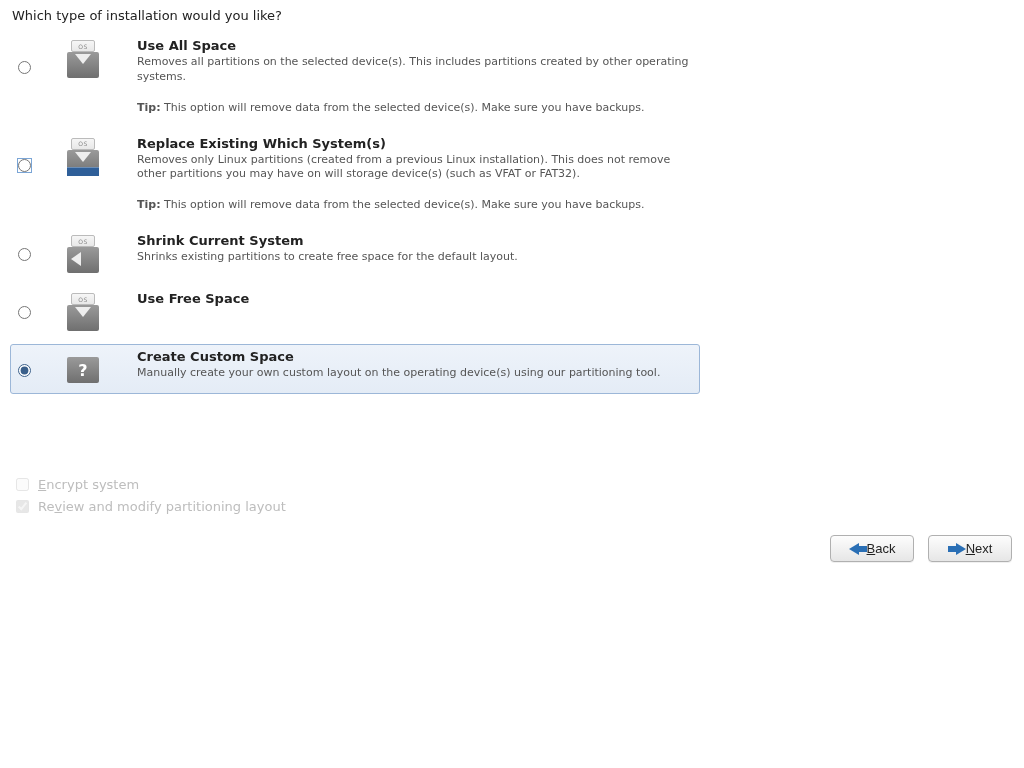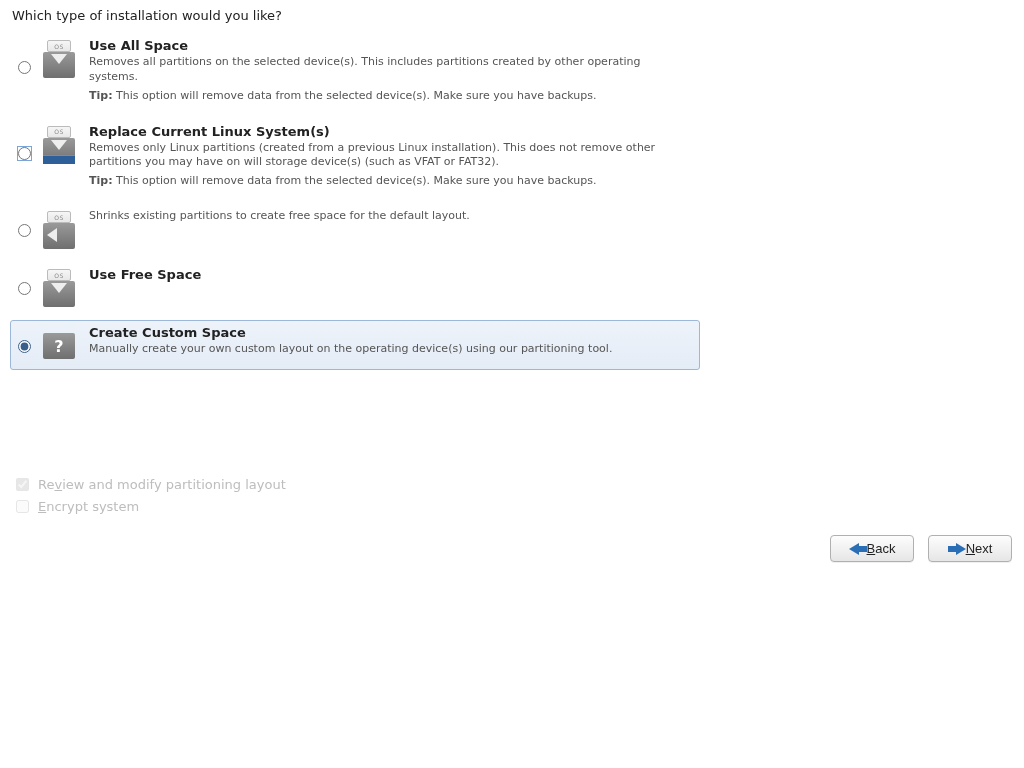--- a/index.html
+++ b/index.html
@@ -25,20 +25,21 @@
   .options {
     width: 690px;
   }
   .option {
     display: flex;
     align-items: flex-start;
     padding: 2px 2px;
     margin-bottom: 8px;
     border: 1px solid transparent;
     border-radius: 3px;
+    gap: 24px;
   }
   .option.selected {
     border: 1px solid #9cb7d8;
     background: linear-gradient(#eef3fa, #e4ecf6);
     border-radius: 3px;
   }
   .radio-col {
     width: 20px;
     display: flex;
     justify-content: center;
@@ -134,21 +135,21 @@
     font-weight: bold;
     font-size: 13px;
     margin-bottom: 2px;
     color: #222;
   }
   .opt-desc, .opt-tip {
     font-size: 11px;
     color: #555;
     line-height: 1.35;
   }
-  .opt-tip { margin-top: 4px; }
+  .opt-tip { margin-top: 16px; }
   .opt-tip .tip-label { font-weight: bold; }
 
   .spacer { flex: 1; }
 
   .checks {
     margin: 0 0 18px 2px;
   }
   .check-row {
     display: flex;
     align-items: center;
@@ -239,38 +240,39 @@
         <div class="icon-col">
           <div class="opt-icon" style="height: 40px;">
             <div class="os-tab">OS</div>
             <div class="arrow-block">
               <div class="arrow-shape arrow-down"></div>
             </div>
             <div class="seg-blue" style="bottom: 2px;"></div>
           </div>
         </div>
         <div class="text-col">
-          <div class="opt-title">Replace Current Linux System(s)</div>
+          <div class="opt-title">Replace Existing Which System(s)</div>
           <div class="opt-desc">Removes only Linux partitions (created from a previous Linux installation).  This does not remove other partitions you may have on will storage device(s) (such as VFAT or FAT32).</div>
           <div class="opt-tip"><span class="tip-label">Tip:</span> <span>This option will remove data from the selected device(s).  Make sure you have backups.</span></div>
         </div>
       </div>
       <div class="option">
         <div class="radio-col short">
           <input type="radio" name="install-type" style="">
         </div>
         <div class="icon-col">
           <div class="opt-icon" style="height: 40px;">
             <div class="os-tab">OS</div>
             <div class="arrow-block">
               <div class="arrow-left"></div>
             </div>
           </div>
         </div>
         <div class="text-col">
+          <div class="opt-title">Shrink Current System</div>
           <div class="opt-desc">Shrinks existing partitions to create free space for the default layout.</div>
         </div>
       </div>
       <div class="option">
         <div class="radio-col short">
           <input type="radio" name="install-type" style="">
         </div>
         <div class="icon-col">
           <div class="opt-icon" style="height: 40px;">
             <div class="os-tab">OS</div>
@@ -296,26 +298,26 @@
           <div class="opt-title">Create Custom Space</div>
           <div class="opt-desc">Manually create your own custom layout on the operating device(s) using our partitioning tool.</div>
         </div>
       </div>
     </div>
 
   <div class="spacer"></div>
 
   <div class="checks">
     <label class="check-row">
+      <input type="checkbox" id="chk-encrypt" disabled="" style="">
+      <span><span></span><span class="ul">E</span><span>ncrypt system</span></span>
+    </label>
+    <label class="check-row">
       <input type="checkbox" id="chk-review" disabled="" checked="" style="">
       <span><span>Re</span><span class="ul">v</span><span>iew and modify partitioning layout</span></span>
-    </label>
-    <label class="check-row">
-      <input type="checkbox" id="chk-encrypt" disabled="" style="">
-      <span><span></span><span class="ul">E</span><span>ncrypt system</span></span>
     </label>
   </div>
 
   <div class="footer">
     <button class="btn">
       <span class="arrow-wrap">
         <span class="arrow-ico back"></span>
           <span class="arrow-stem"></span>
       </span>
       <span><span class="ul">B</span><span>ack</span></span>

